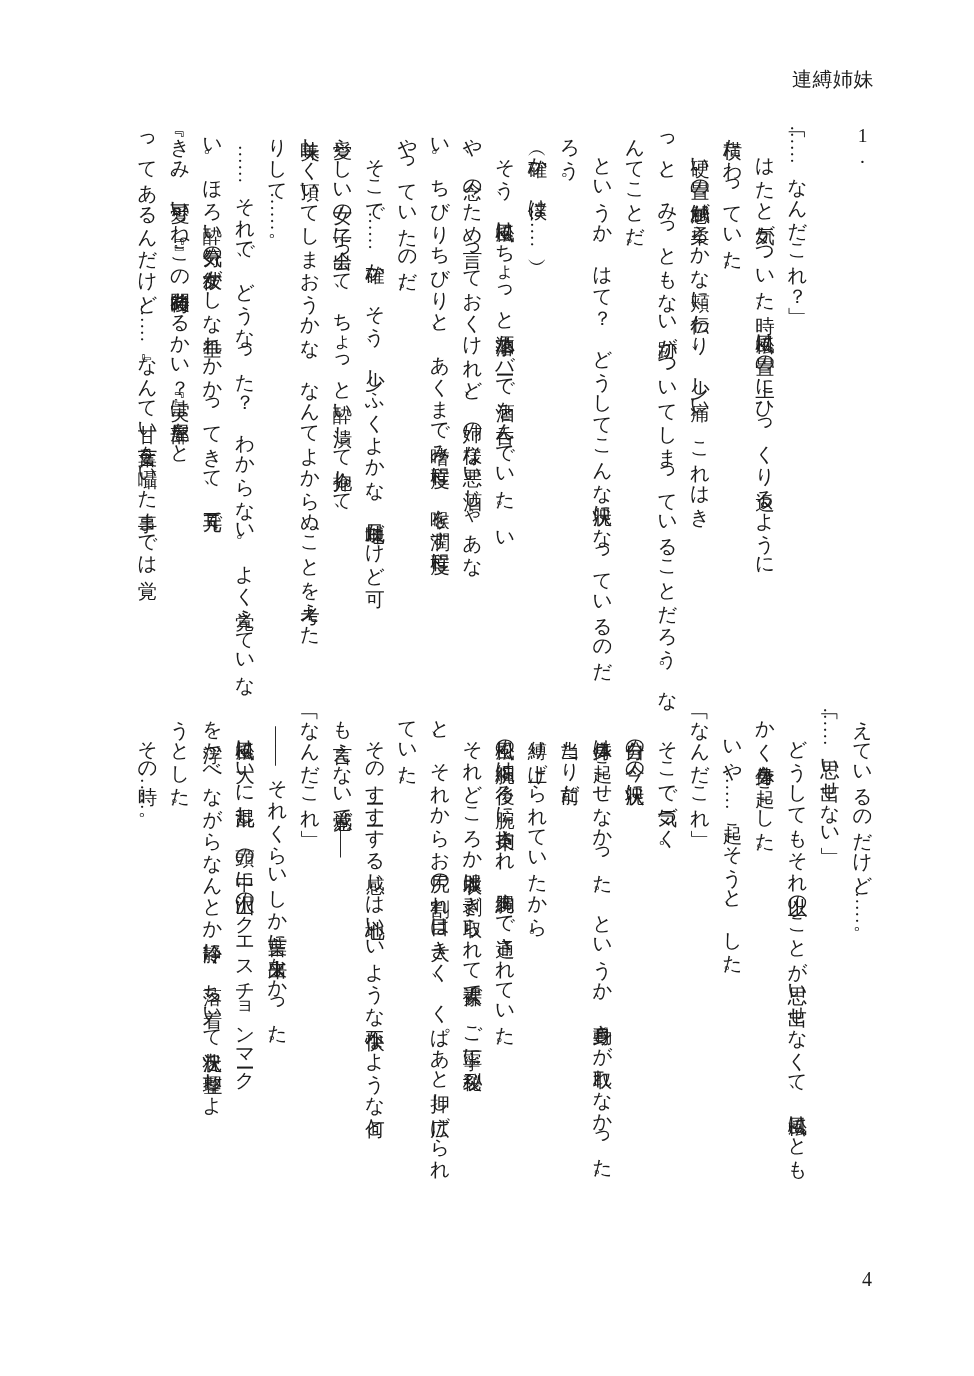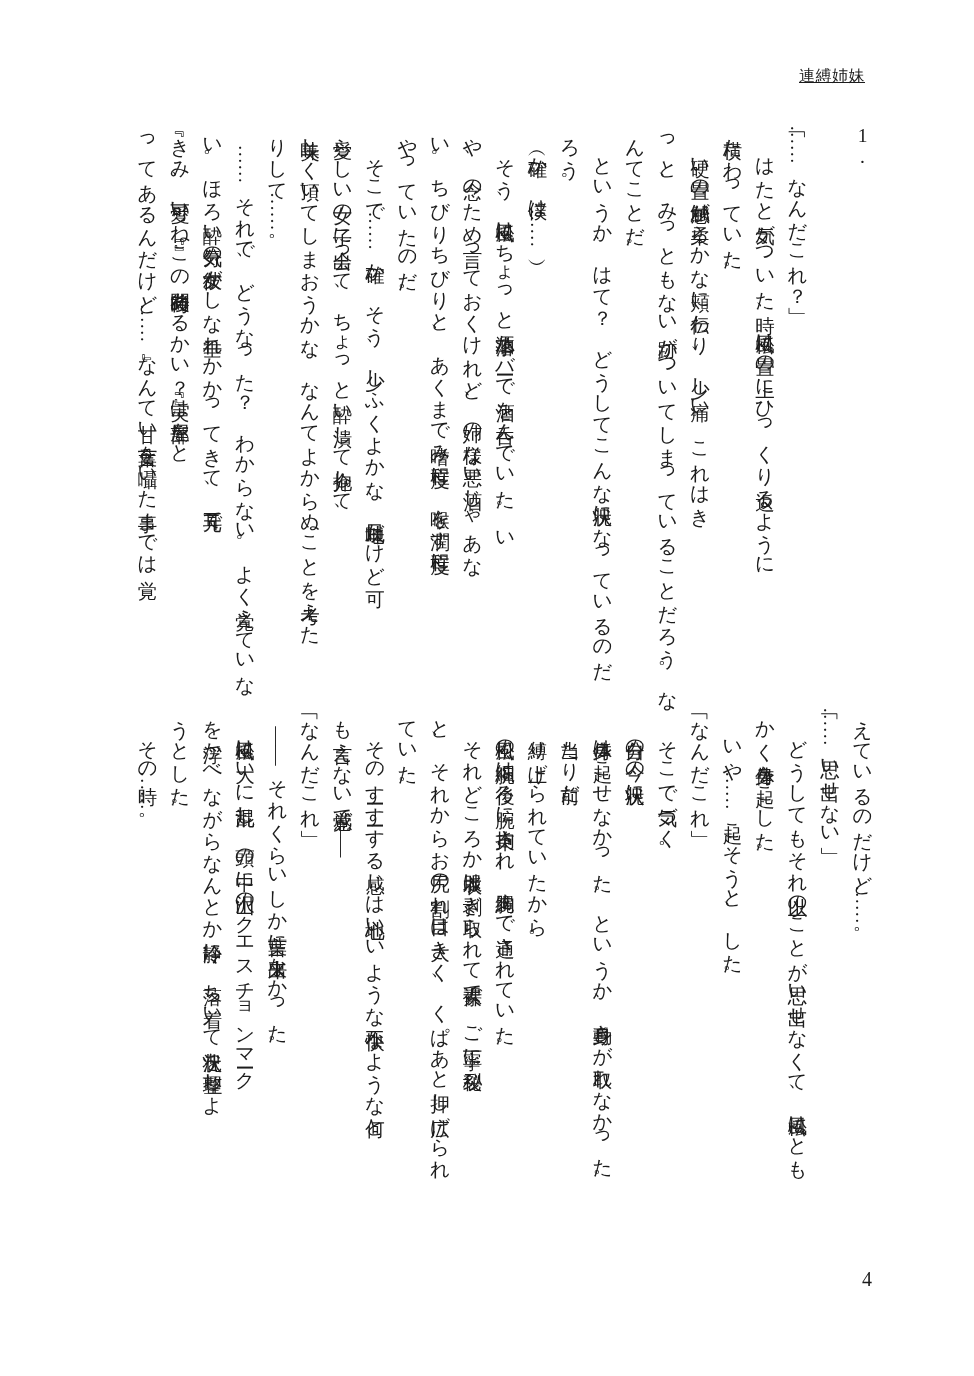--- a/index.html
+++ b/index.html
@@ -8,25 +8,24 @@
     width: 974px;
     height: 1376px;
     background: #ffffff;
     color: #1c1c1c;
     font-family: "Liberation Serif", serif;
     overflow: hidden;
   }
   .running-header {
     position: absolute;
     top: 66px;
-    right: 109px;
-    font-size: 16px;
+    right: 100px;
+    font-size: 20px;
     letter-spacing: 0.5px;
     white-space: nowrap;
-    text-decoration: underline;
   }
   .page-number {
     position: absolute;
     top: 1268px;
     right: 102px;
     font-size: 20px;
   }
   .vblock {
     position: absolute;
     right: 96px;

